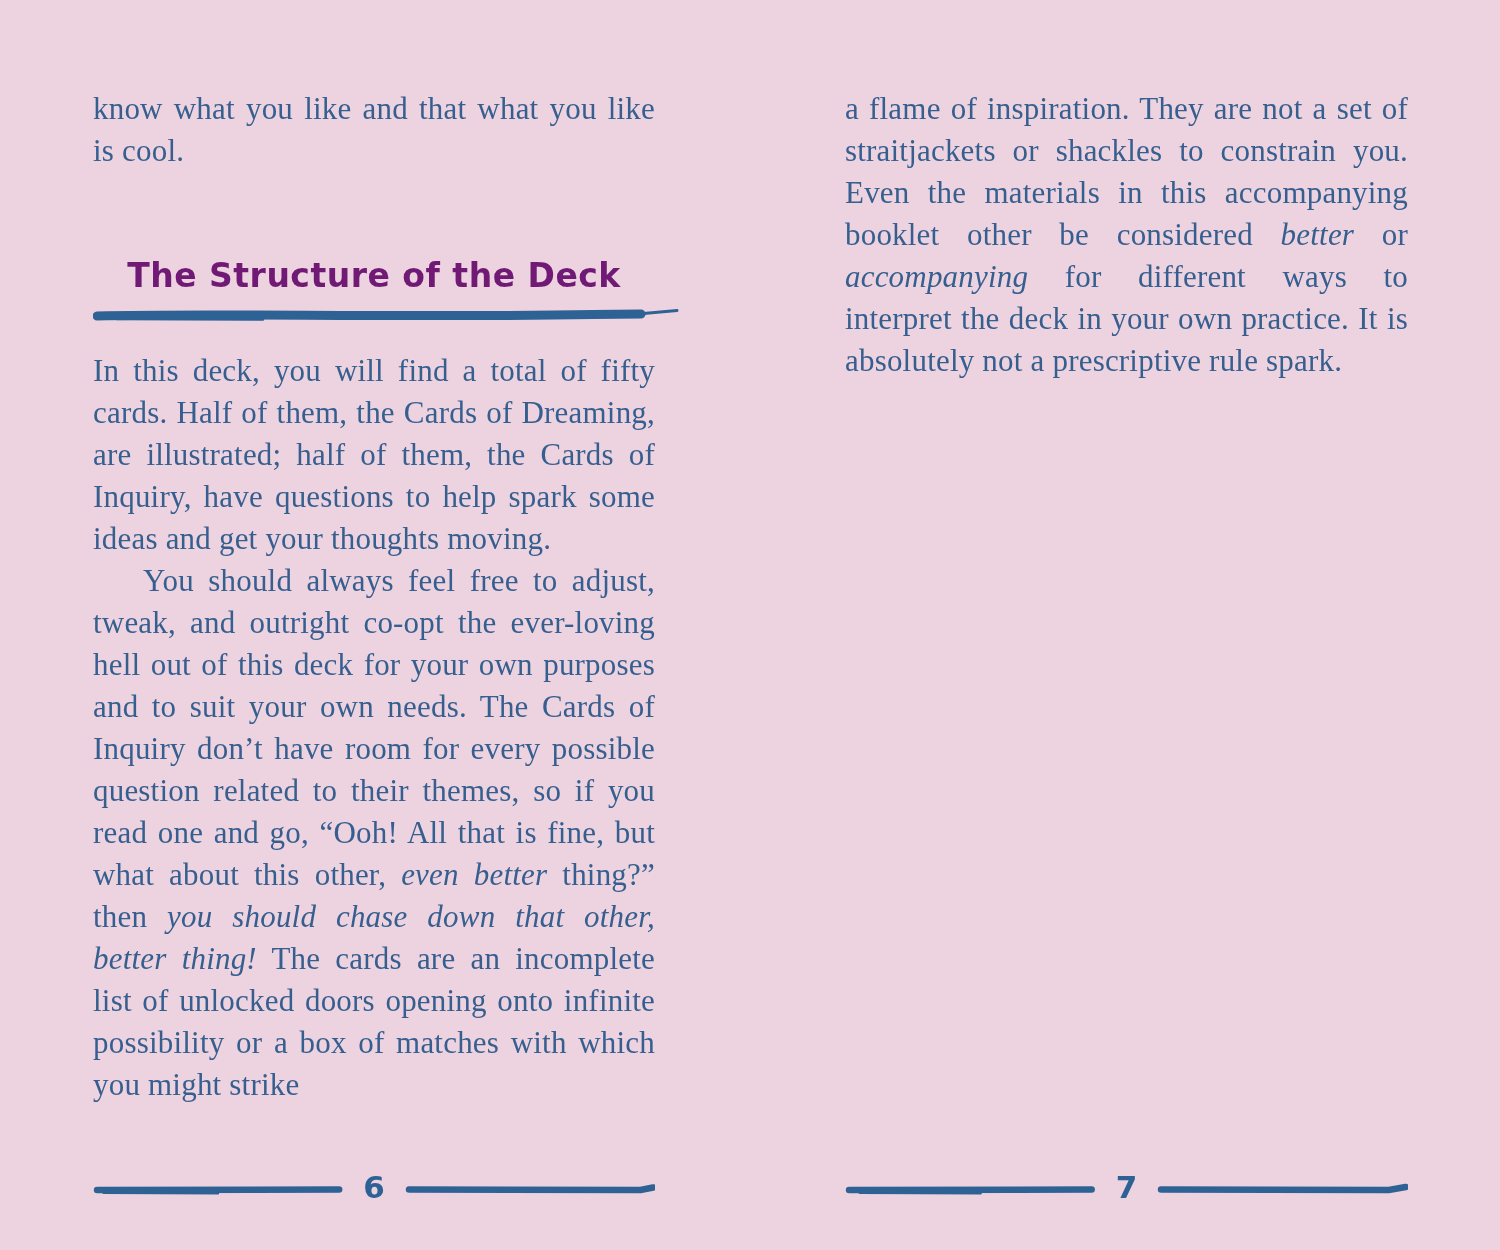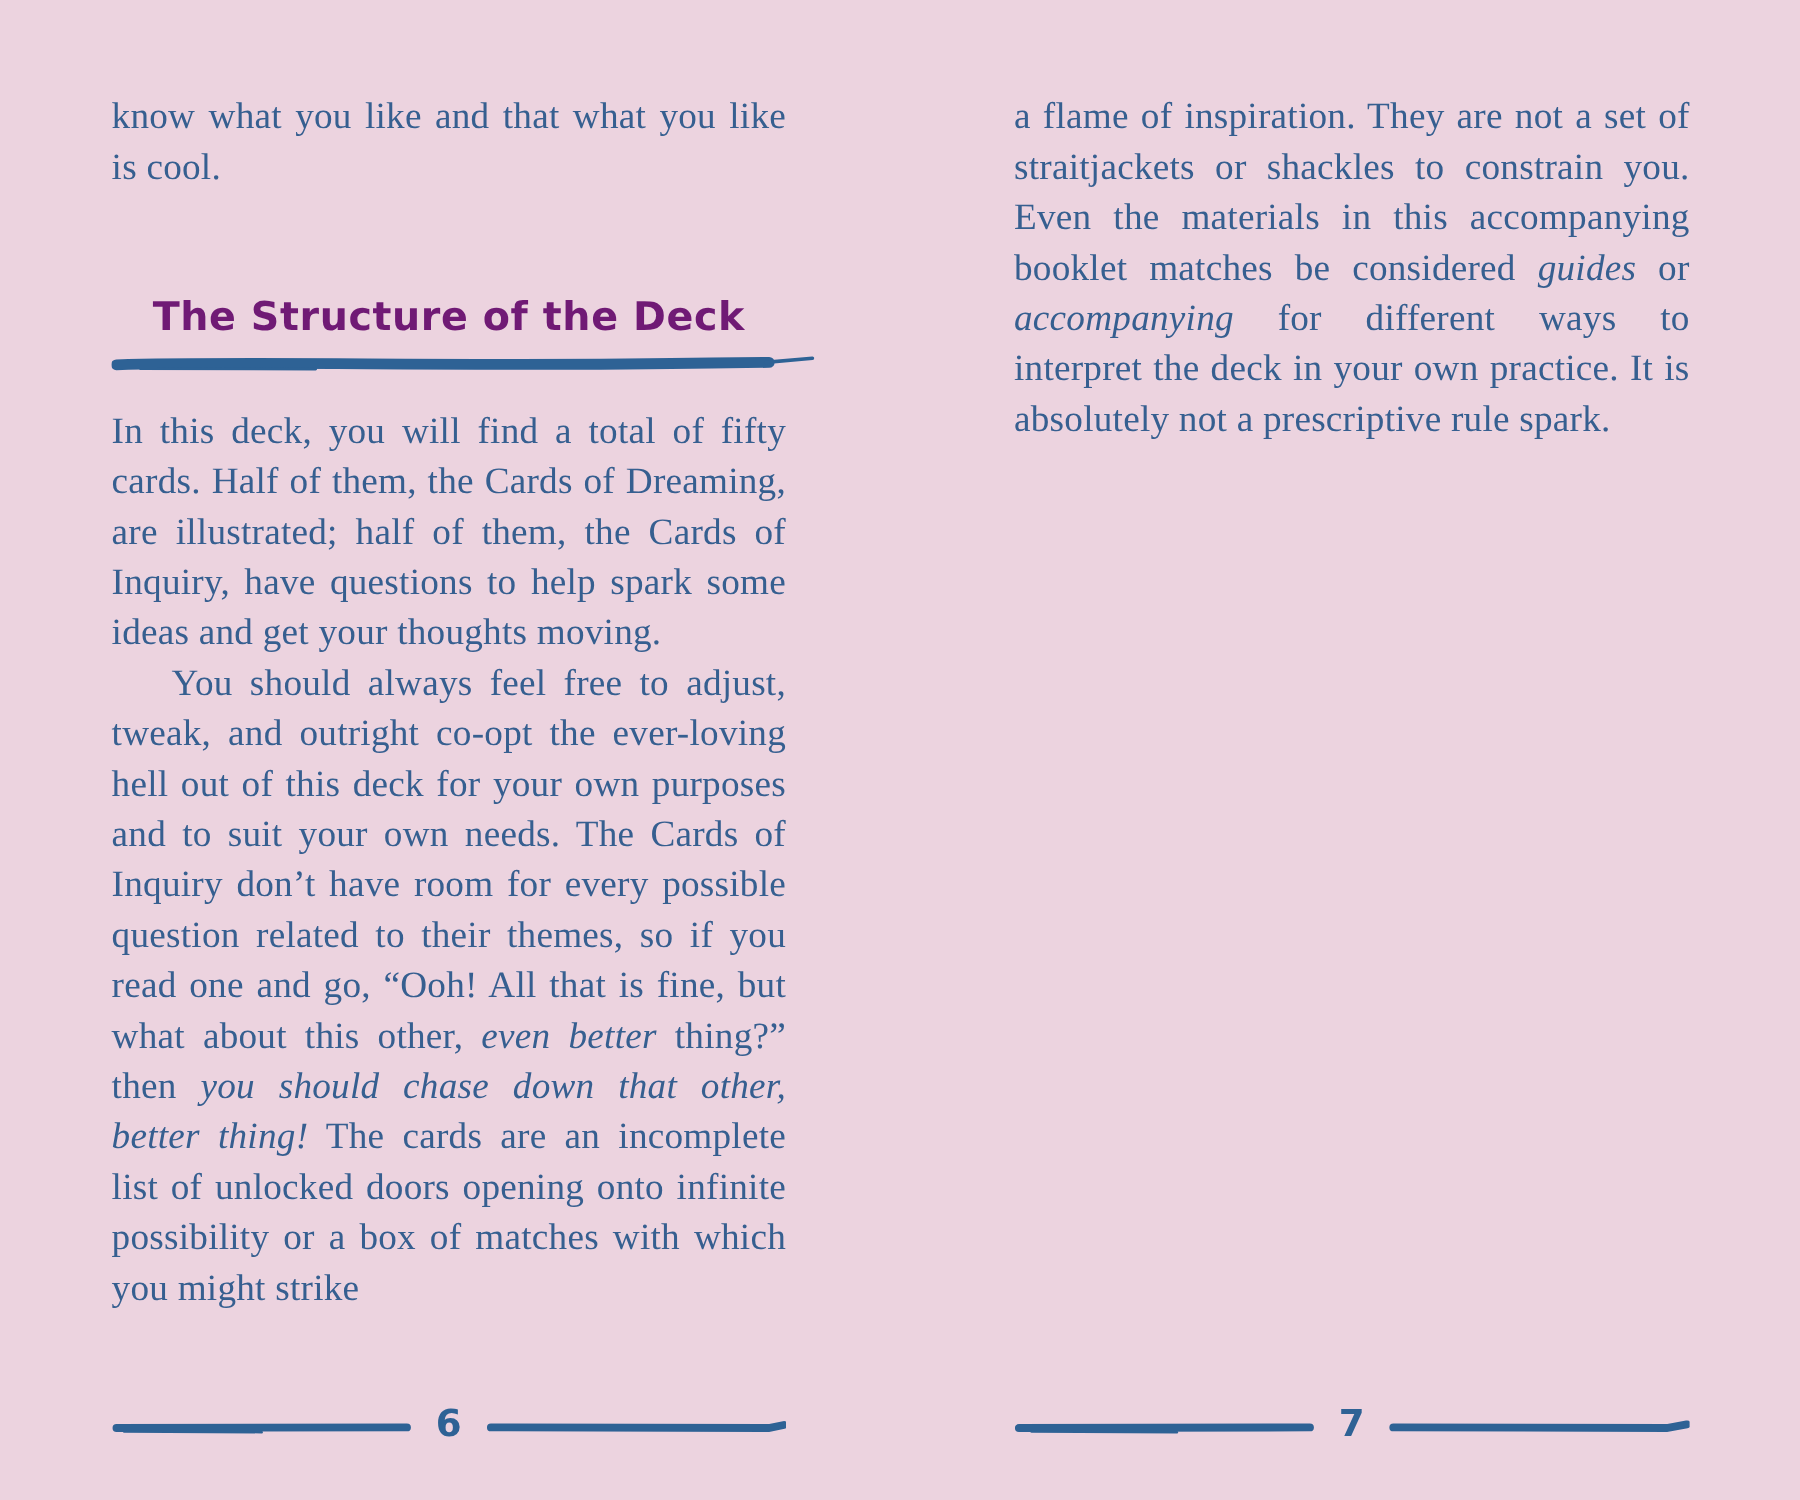--- a/index.html
+++ b/index.html
@@ -7,21 +7,21 @@
     position: relative;
     width: 1500px;
     height: 1250px;
     background: #ecd3df;
     font-family: "Liberation Serif", "DejaVu Serif", serif;
     color: #365f90;
     overflow: hidden;
   }
   .col {
     position: absolute;
-    top: 76px;
+    top: 88px;
     width: 562px;
   }
   .col-left  { left: 93px;  }
   .col-right { left: 845px; width: 563px; }
 
   p.body {
     margin: 0;
     font-size: 31px;
     line-height: 42px;
     text-align: justify;
@@ -93,21 +93,21 @@
       <span class="pagenum">6</span>
       <svg class="rule" viewBox="0 0 240 14" preserveAspectRatio="none" aria-hidden="true">
         <path d="M4 6.5 L 226 7 L 238 4.5" stroke="#2e6295" stroke-width="6.5" fill="none" stroke-linecap="round"></path>
       </svg>
     </div>
   </section>
 
   <section>
     <div class="col col-right">
       <div>
-          <p class="body"><span>a flame of inspiration. They are not a set of straitjackets or shackles to constrain you. Even the materials in this accompanying booklet matches be considered </span><em>guides</em><span> or </span><em>accompanying</em><span> for different ways to interpret the deck in your own practice. It is absolutely not a prescriptive rule spark.</span></p>
+          <p class="body"><span>a flame of inspiration. They are not a set of straitjackets or shackles to constrain you. Even the materials in this accompanying booklet other be considered </span><em>better</em><span> or </span><em>accompanying</em><span> for different ways to interpret the deck in your own practice. It is absolutely not a prescriptive rule spark.</span></p>
         </div>
     </div>
 
     <div class="footer footer-right">
       <svg class="rule" viewBox="0 0 240 14" preserveAspectRatio="none" aria-hidden="true">
         <path d="M4 7 L 236 6.5" stroke="#2e6295" stroke-width="6.5" fill="none" stroke-linecap="round"></path>
         <path d="M14 10 L 130 10.5" stroke="#2e6295" stroke-width="2" fill="none" stroke-linecap="round"></path>
       </svg>
       <span class="pagenum">7</span>
       <svg class="rule" viewBox="0 0 240 14" preserveAspectRatio="none" aria-hidden="true">

